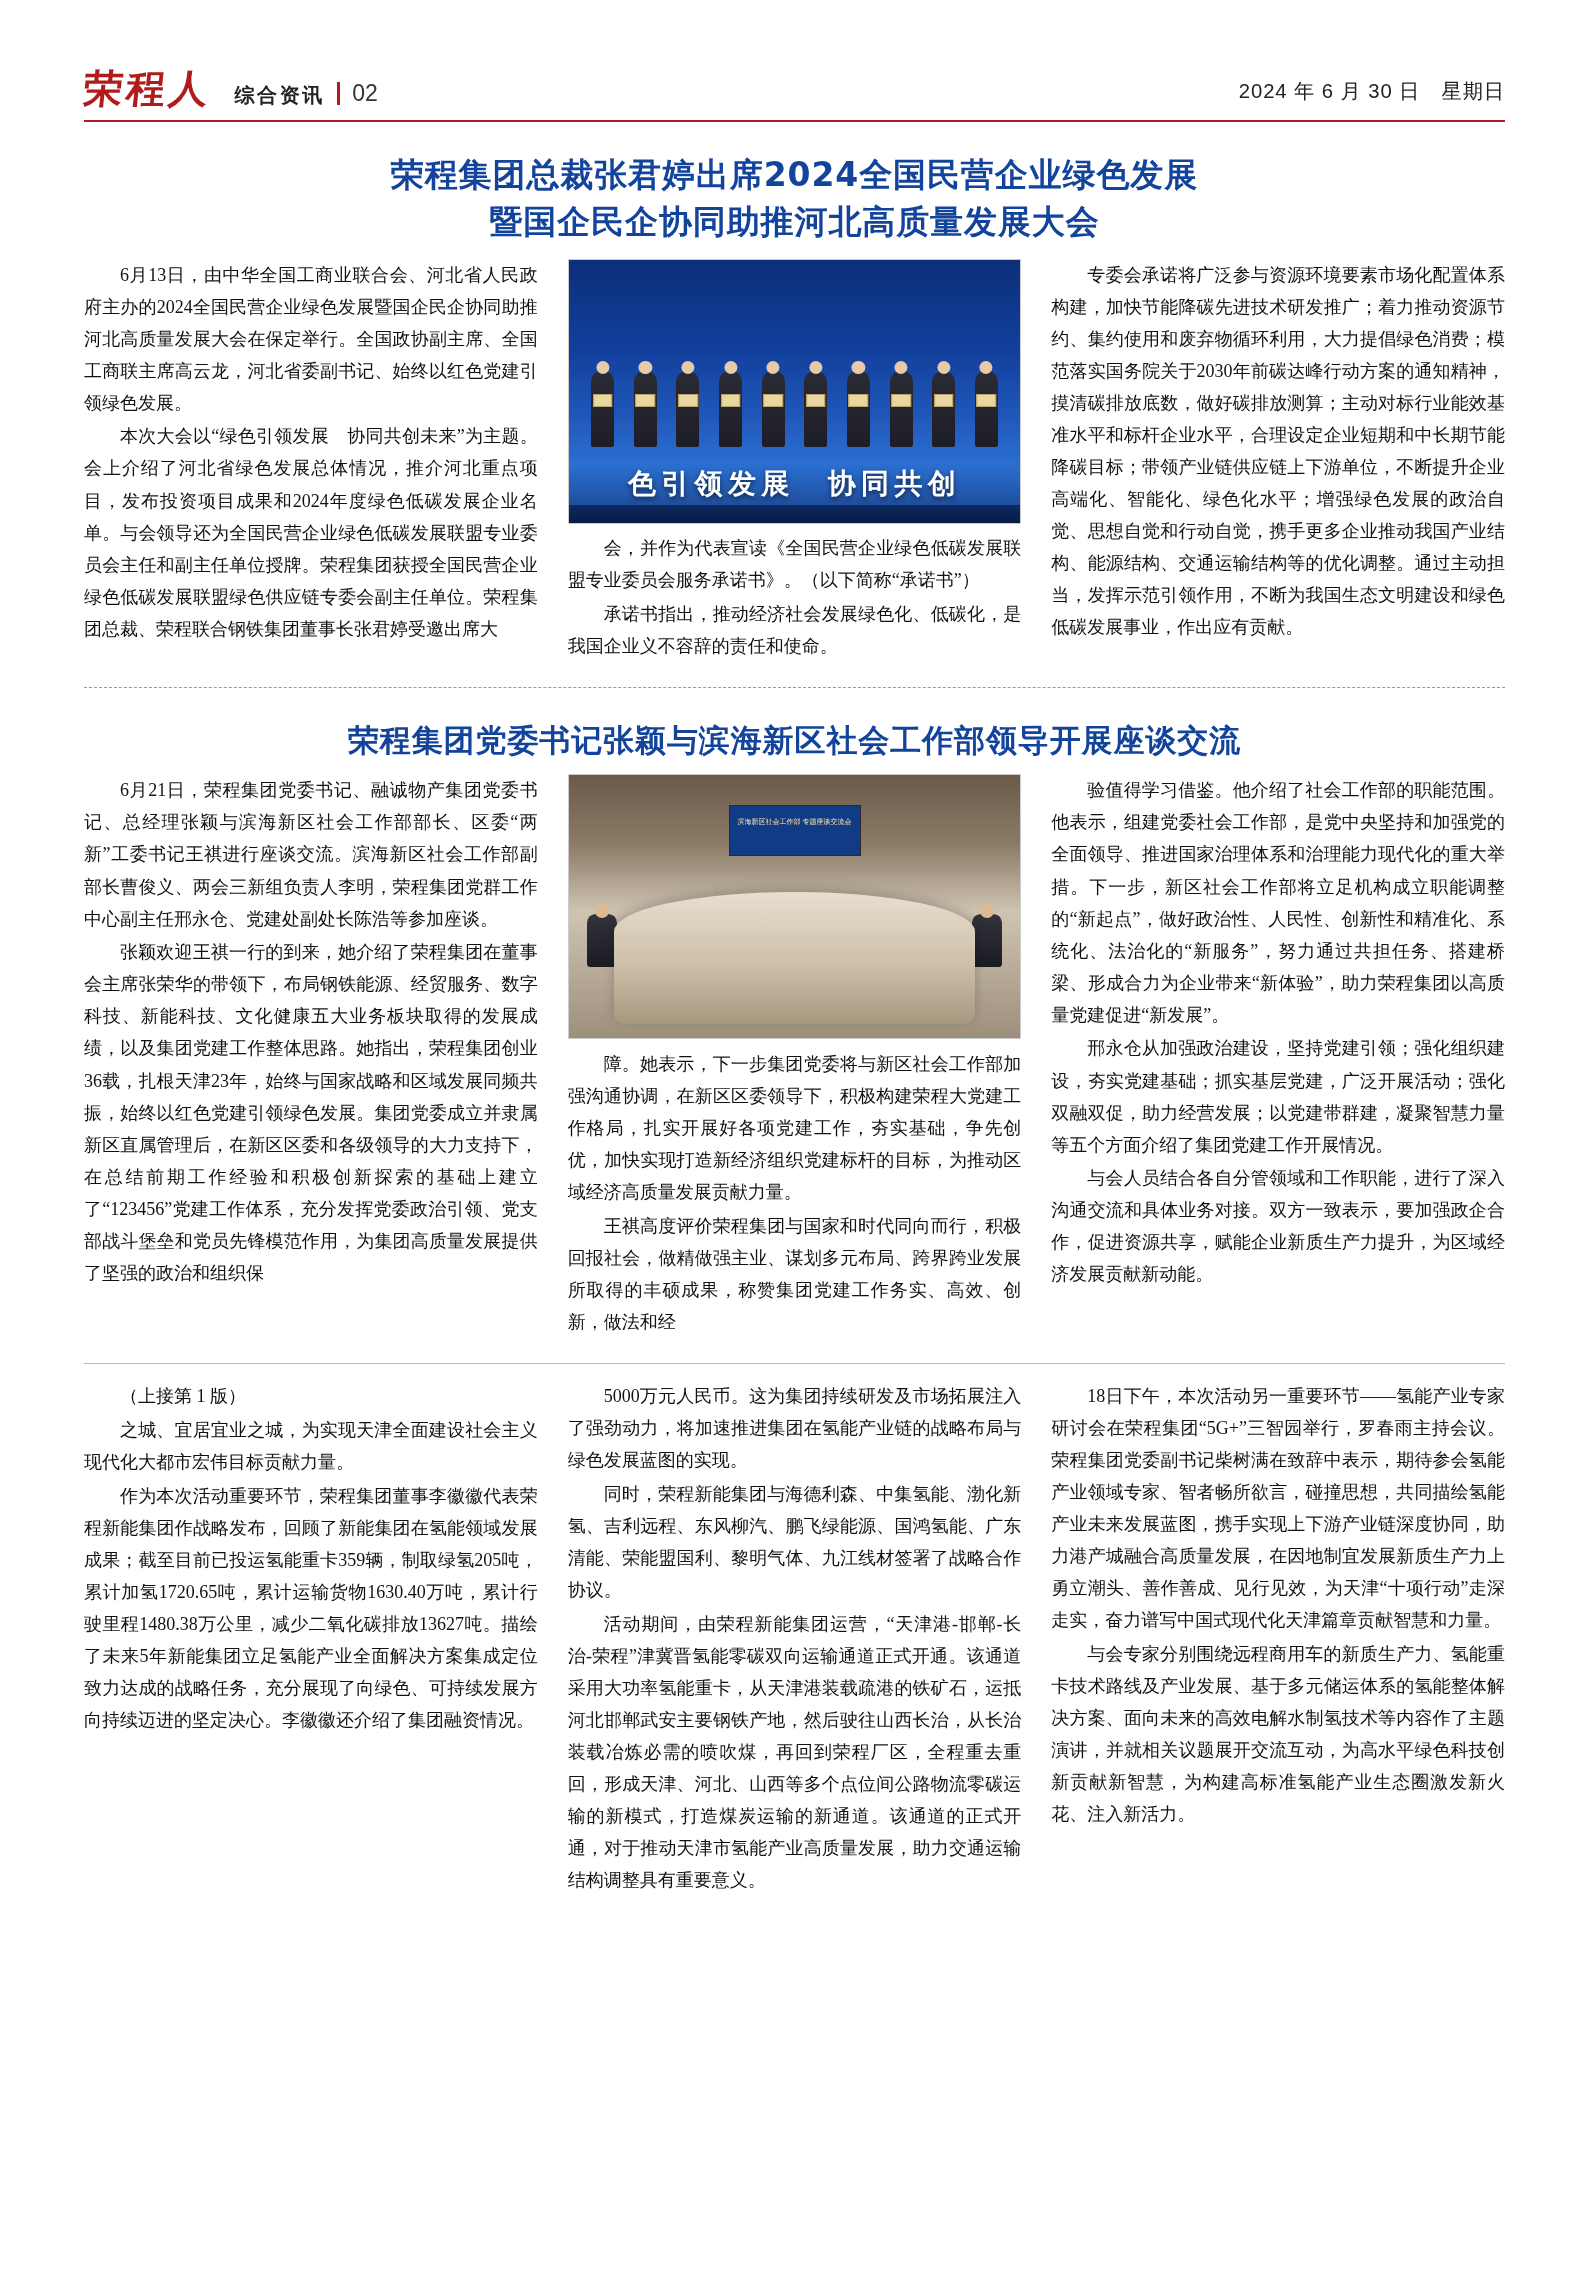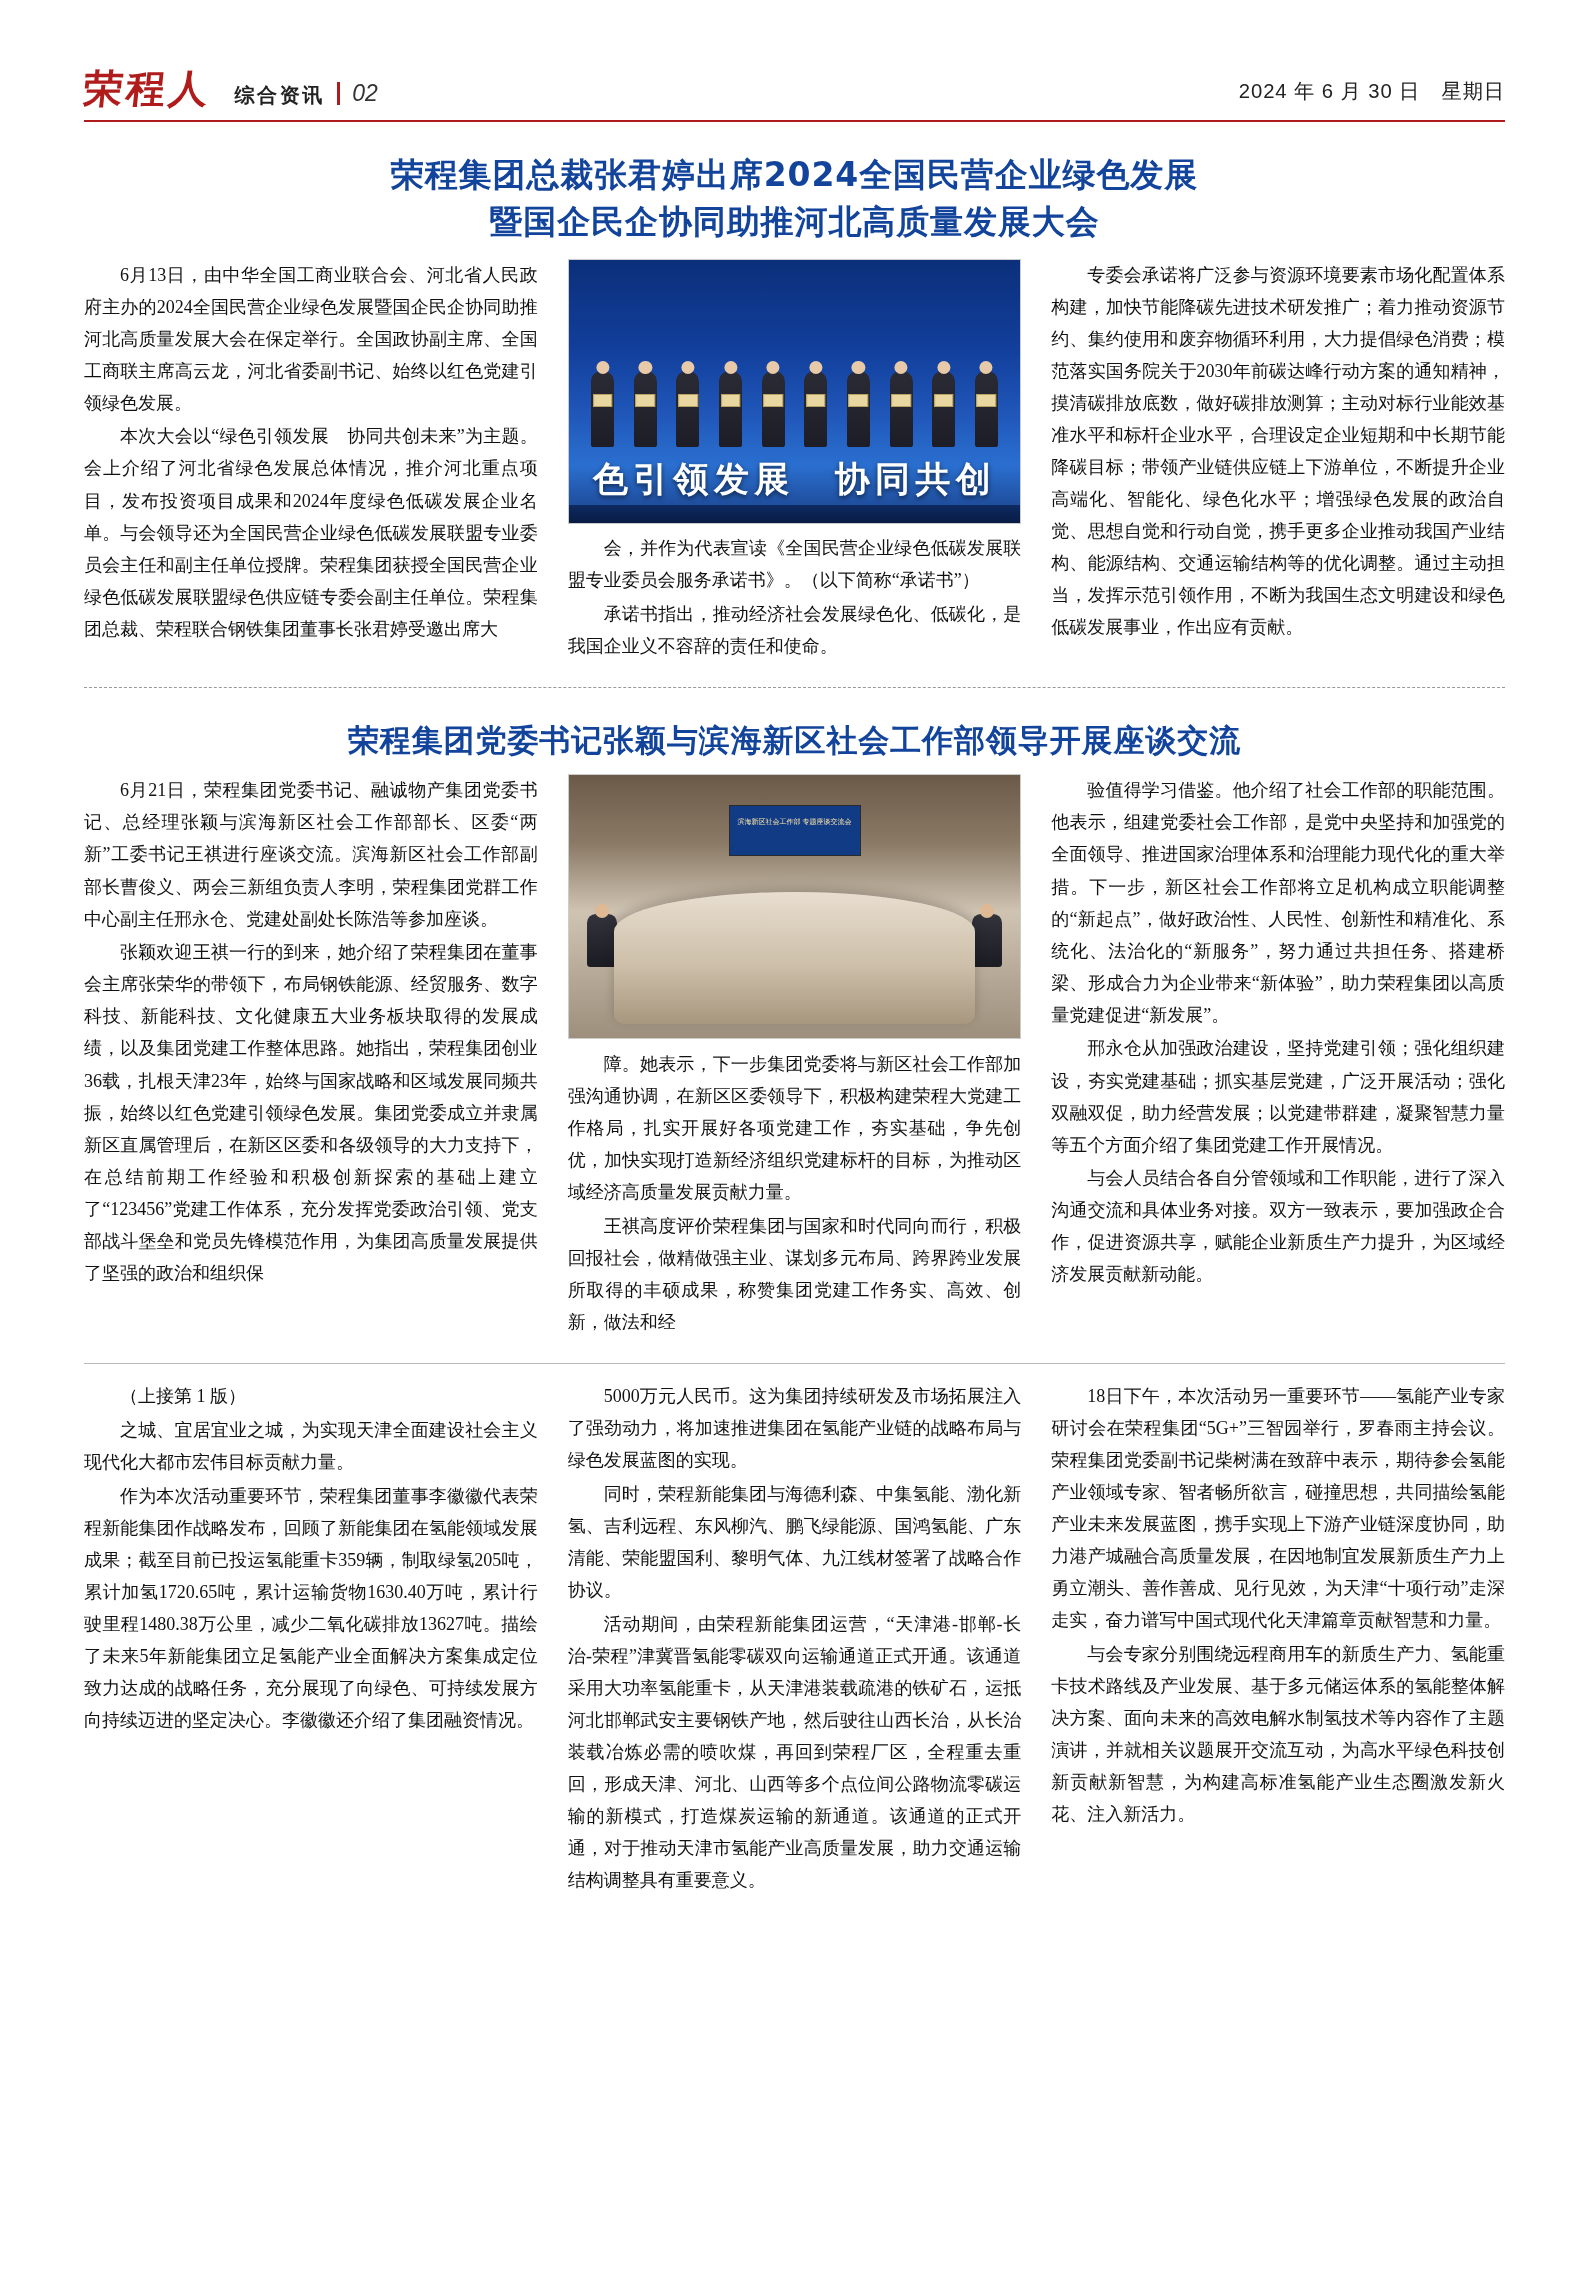--- a/index.html
+++ b/index.html
@@ -55,21 +55,20 @@
     height: 23px;
     background: #b01c1c;
     margin: 0 12.4px 2.6px 12.4px;
   }
   .page-num {
     font-size: 23px;
     color: #333;
     font-family: "Liberation Sans", sans-serif;
     line-height: 1;
     padding-bottom: 2.6px;
-    font-style: italic;
   }
   .masthead-date {
     margin-left: auto;
     font-size: 20.3px;
     color: #222;
     letter-spacing: 0.9px;
     padding-bottom: 3.5px;
     font-family: "Liberation Sans", sans-serif;
   }
 
@@ -177,21 +176,21 @@
     width: 17.7px; height: 11.5px;
     background: #e8d7a0;
     border: 0.9px solid #b9a164;
   }
   .photo-stage .banner {
     position: absolute;
     bottom: 19.4px; left: 0; right: 0;
     text-align: center;
     font-family: "DejaVu Sans", sans-serif;
     font-weight: 700;
-    font-size: 35px;
+    font-size: 28px;
     letter-spacing: 5.3px;
     color: #ffffff;
     text-shadow: 0 1.8px 5.3px rgba(0,0,0,.6);
   }
   .photo-stage .floor {
     position: absolute;
     bottom: 0; left: 0; right: 0; height: 17.7px;
     background: linear-gradient(180deg,#0d2a62,#081b42);
   }
 

